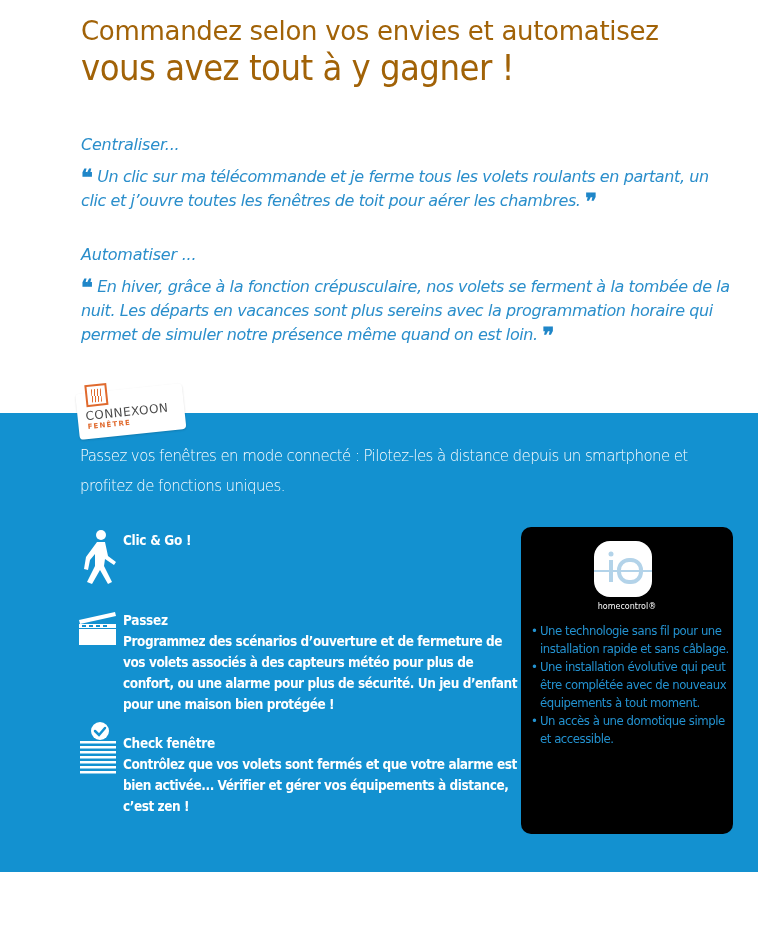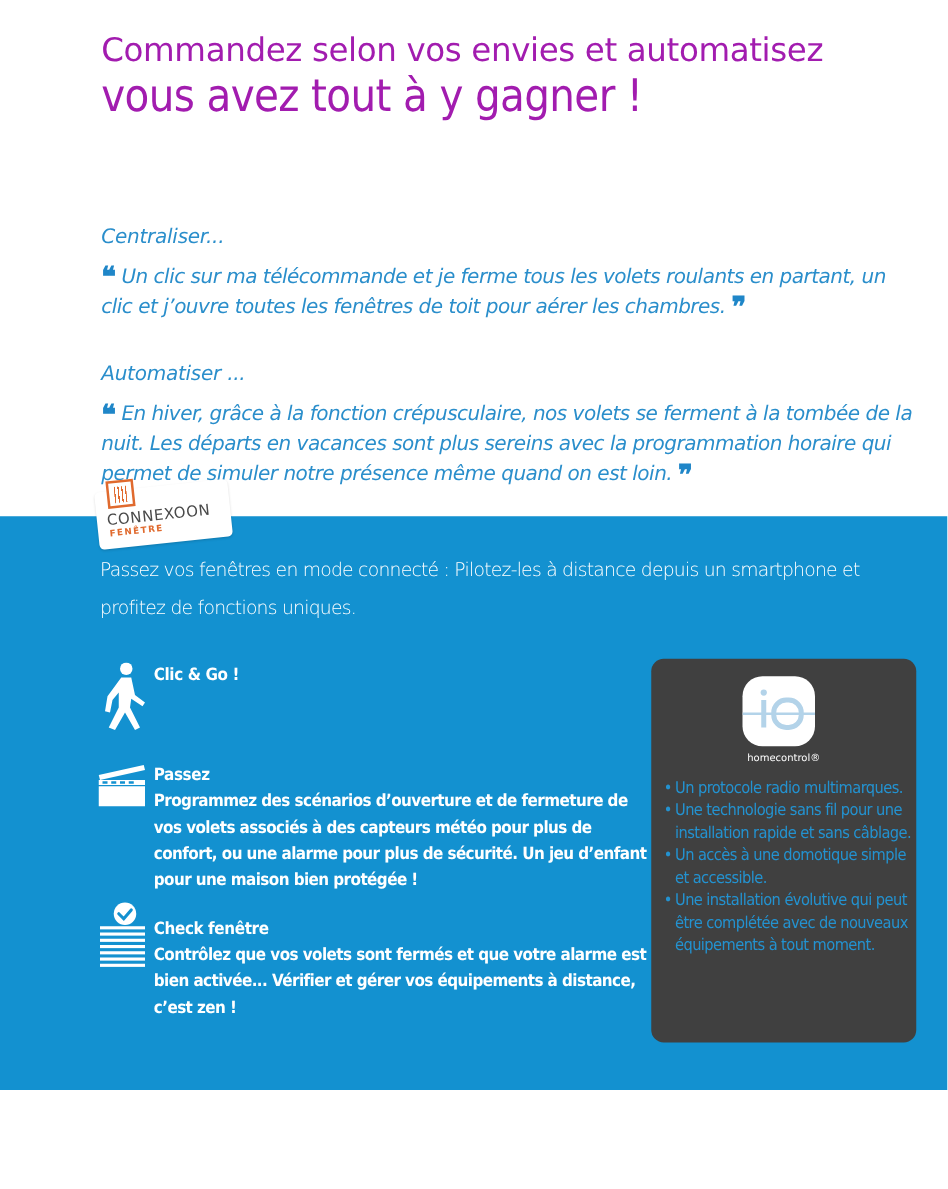--- a/index.html
+++ b/index.html
@@ -1,24 +1,24 @@
 <!DOCTYPE html>
 <html><head>
   <meta charset="utf-8">
   <style>
     * { box-sizing: border-box; margin: 0; padding: 0; }
     html, body { width: 758px; height: 951px; background: #ffffff; overflow: hidden; }
     body { position: relative; font-family: "DejaVu Sans", "Liberation Sans", sans-serif; }
 
-    .headline { position: absolute; left: 81px; top: 26px; color: #a21caf; }
+    .headline { position: absolute; left: 81px; top: 16px; color: #a16207; }
     .headline .h1 { font-size: 26px; line-height: 30px; letter-spacing: -0.3px; font-family: "DejaVu Sans", sans-serif; }
     .headline .h2 { font-size: 36px; line-height: 40px; font-weight: 400; letter-spacing: -0.5px; margin-top: 2px; font-family: "DejaVu Sans", sans-serif; font-stretch: condensed; }
 
     .quote-block { position: absolute; left: 81px; color: #2a8ecb; font-style: italic; font-family: "DejaVu Sans", sans-serif; }
-    .quote-block .label { font-size: 16px; line-height: 20px; letter-spacing: -0.2px; margin-top: 44px; }
+    .quote-block .label { font-size: 16px; line-height: 20px; letter-spacing: -0.2px; }
     .quote-block .quote { font-size: 16px; line-height: 24px; margin-top: 10px; letter-spacing: -0.4px; }
     .qmark { font-style: normal; font-weight: bold; color: #1f86c8; font-size: 22px; line-height: 16px; vertical-align: -3px; font-family: "DejaVu Serif", serif; }
     #qb1 { top: 135px; width: 650px; }
     #qb2 { top: 245px; width: 650px; }
 
     .band { position: absolute; left: 0; top: 413px; width: 758px; height: 459px; background: #1391d0; }
 
     .badge { position: absolute; left: 80px; top: 394px; width: 107px; height: 46px; background: #ffffff;
              border-radius: 4px; transform: rotate(-6deg); transform-origin: left bottom; box-shadow: 0 1px 2px rgba(0,0,0,0.15); }
     .badge .logo-sq { position: absolute; left: 10px; top: -8px; width: 22px; height: 22px; border: 2px solid #e06a2e; background: #fff; }
@@ -31,21 +31,21 @@
 
     .feature { position: absolute; left: 78px; width: 445px; color: #ffffff; font-family: "DejaVu Sans Condensed", "DejaVu Sans", sans-serif; }
     .feature .icon { position: absolute; left: 0; top: 0; width: 40px; height: 60px; }
     .feature .text { position: absolute; left: 45px; top: 0; width: 400px; }
     .feature .title { font-size: 13.5px; line-height: 21px; font-weight: bold; letter-spacing: -0.3px; }
     .feature .desc { font-size: 13.5px; line-height: 21px; font-weight: bold; letter-spacing: -0.45px; }
     #f1 { top: 530px; }
     #f2 { top: 610px; }
     #f3 { top: 733px; }
 
-    .io-box { position: absolute; left: 521px; top: 527px; width: 212px; height: 307px; background: #404040; border-radius: 10px; }
+    .io-box { position: absolute; left: 521px; top: 527px; width: 212px; height: 307px; background: #000000; border-radius: 10px; }
     .io-logo { position: absolute; left: 73px; top: 14px; width: 58px; height: 56px; background: #ffffff; border-radius: 16px; }
     .io-logo svg { position: absolute; left: 0; top: 0; }
     .io-caption { position: absolute; left: 0; width: 212px; top: 75px; text-align: center; color: #ffffff; font-size: 8px; font-family: "DejaVu Sans", sans-serif; }
     .io-list { position: absolute; left: 10px; top: 95px; width: 200px; list-style: none; color: #2392d0; font-size: 13px; line-height: 18px; letter-spacing: -0.45px; font-family: "DejaVu Sans Condensed", "DejaVu Sans", sans-serif; }
     .io-list li { position: relative; padding-left: 9px; }
     .io-list li::before { content: "•"; position: absolute; left: 0; top: 0; }
   </style>
 </head>
 <body>
 
@@ -136,18 +136,17 @@
   <div class="io-logo">
     <svg width="58" height="56" viewBox="0 0 58 56">
       <circle cx="17" cy="13" r="2.5" fill="#b3d3e9"></circle>
       <rect x="15" y="19" width="4" height="22" fill="#b3d3e9"></rect>
       <rect x="25" y="19" width="22" height="22" rx="10" fill="none" stroke="#b3d3e9" stroke-width="4"></rect>
       <rect x="0" y="29" width="58" height="2" fill="#b3d3e9"></rect>
     </svg>
   </div>
   <div class="io-caption">homecontrol®</div>
   <ul class="io-list">
-    <li>Un protocole radio multimarques.</li>
     <li>Une technologie sans fil pour une installation rapide et sans câblage.</li>
+    <li>Une installation évolutive qui peut être complétée avec de nouveaux équipements à tout moment.</li>
     <li>Un accès à une domotique simple et accessible.</li>
-    <li>Une installation évolutive qui peut être complétée avec de nouveaux équipements à tout moment.</li>
   </ul>
 </div>
 
 </body></html>

